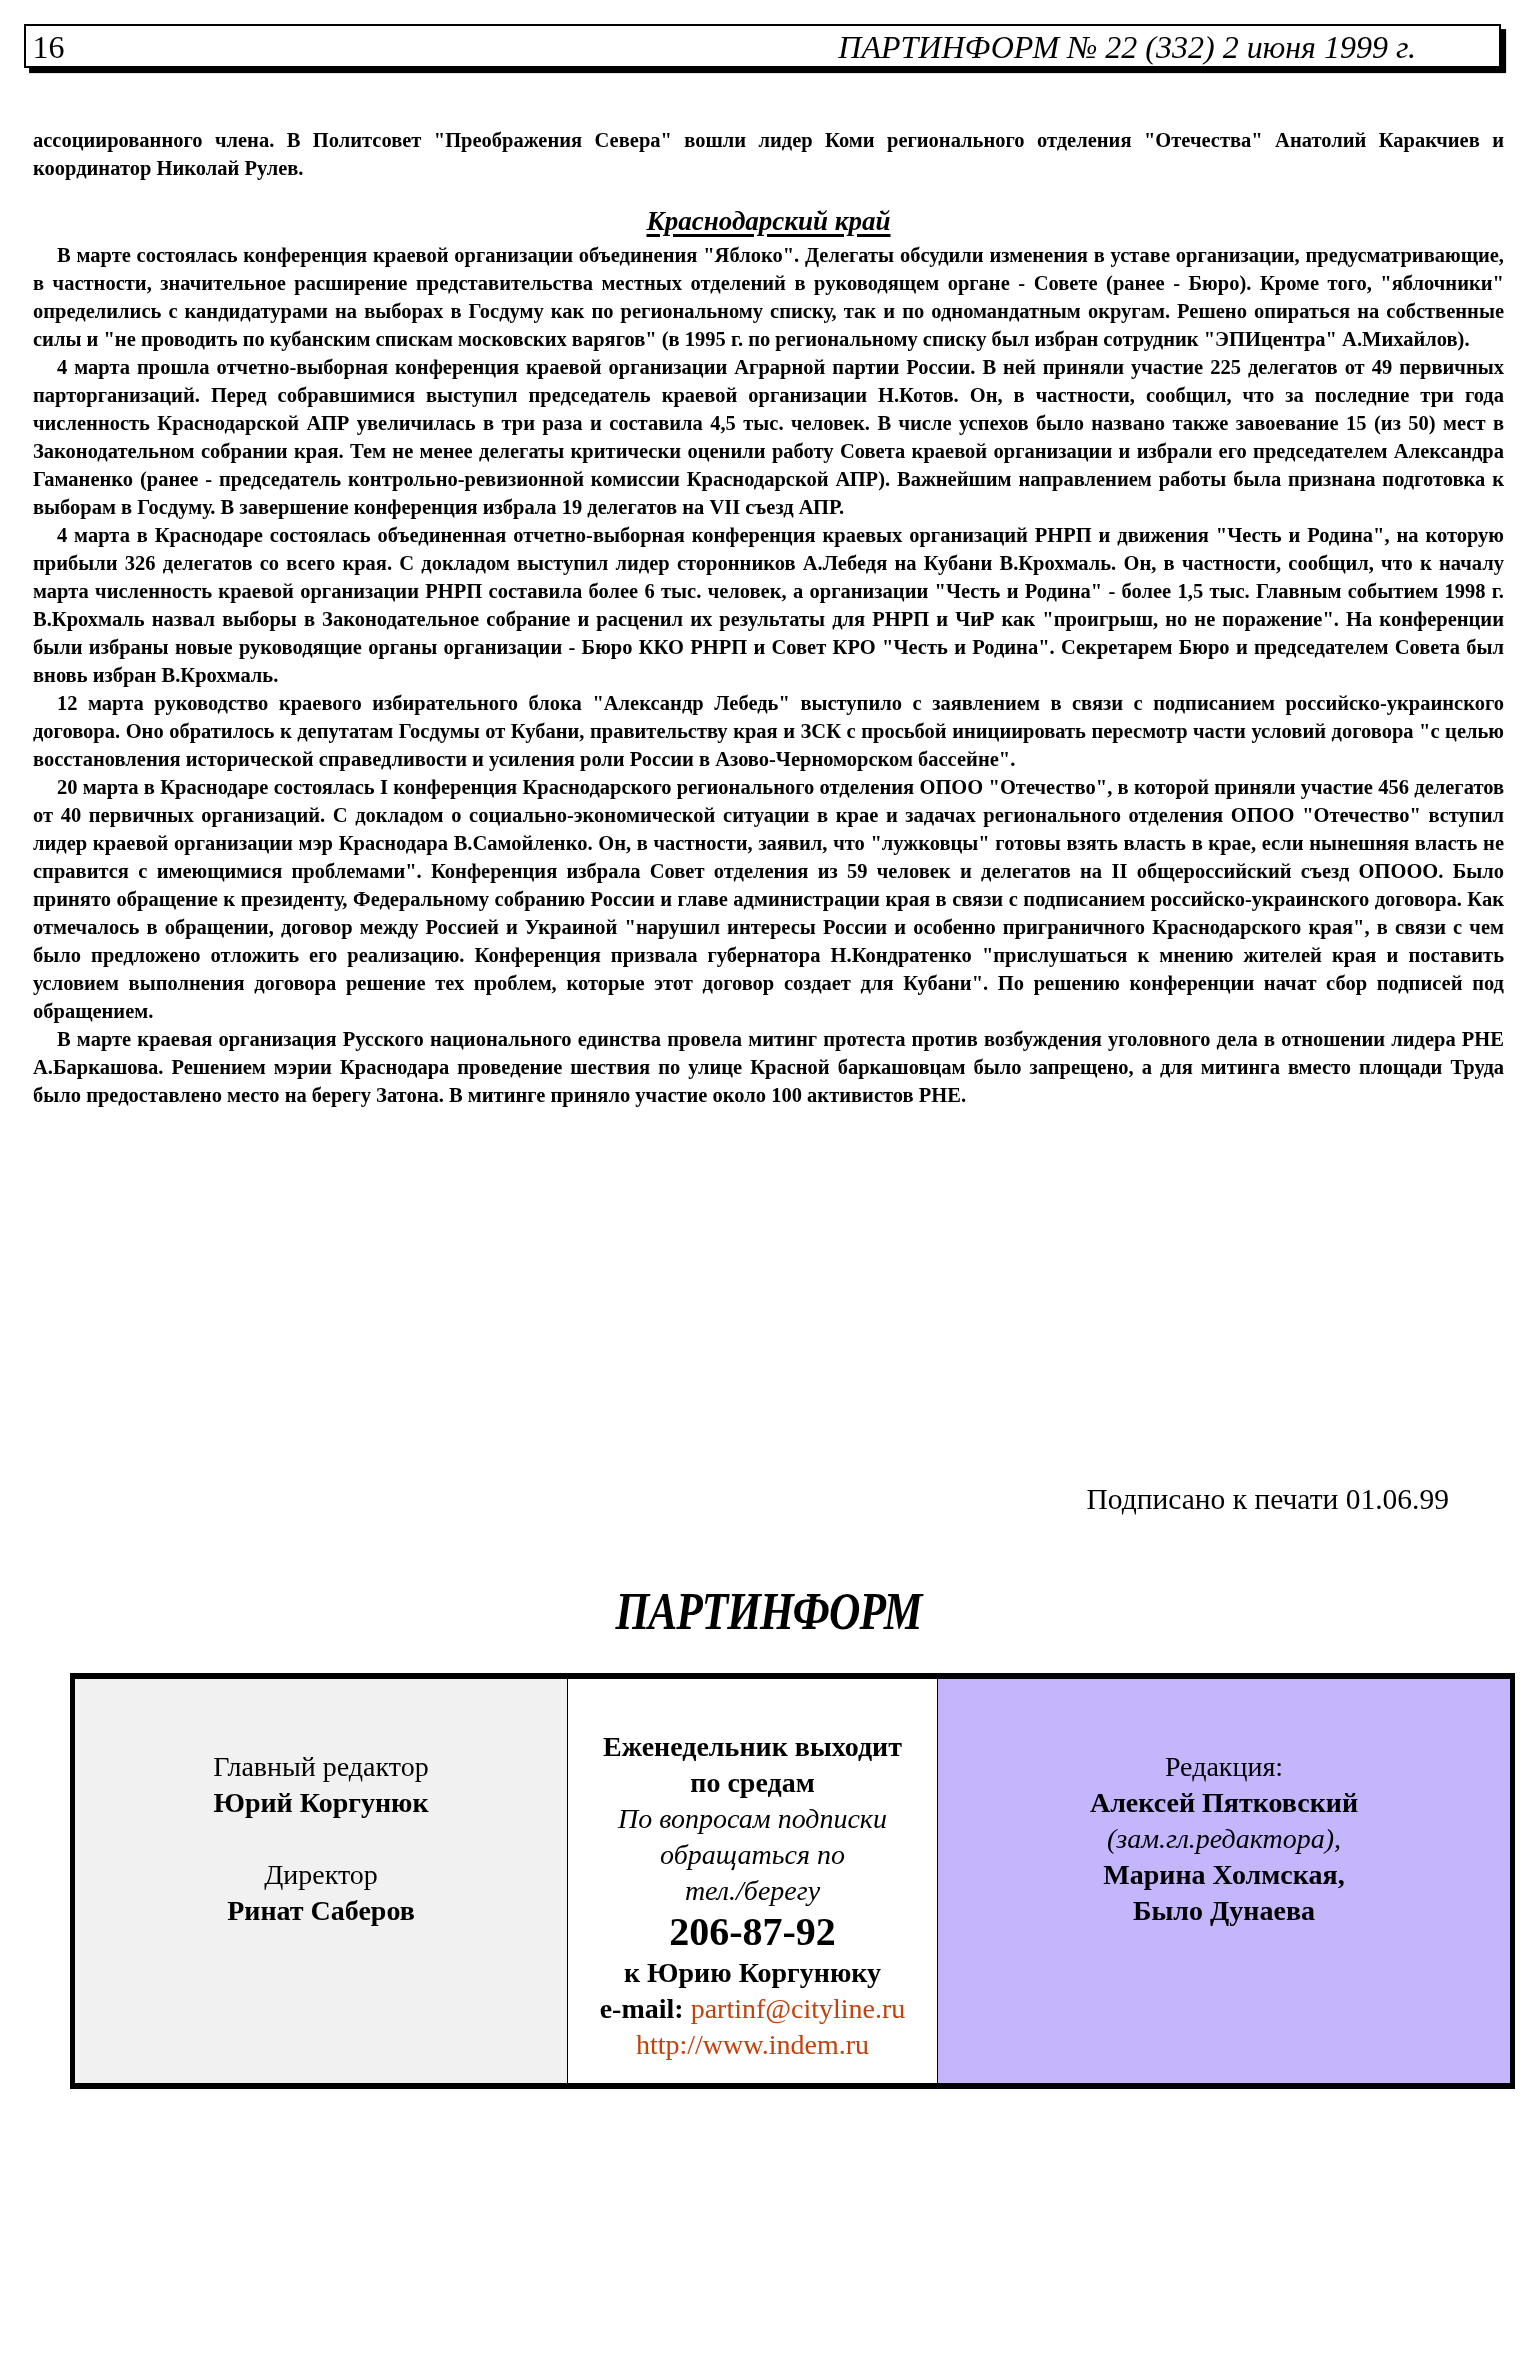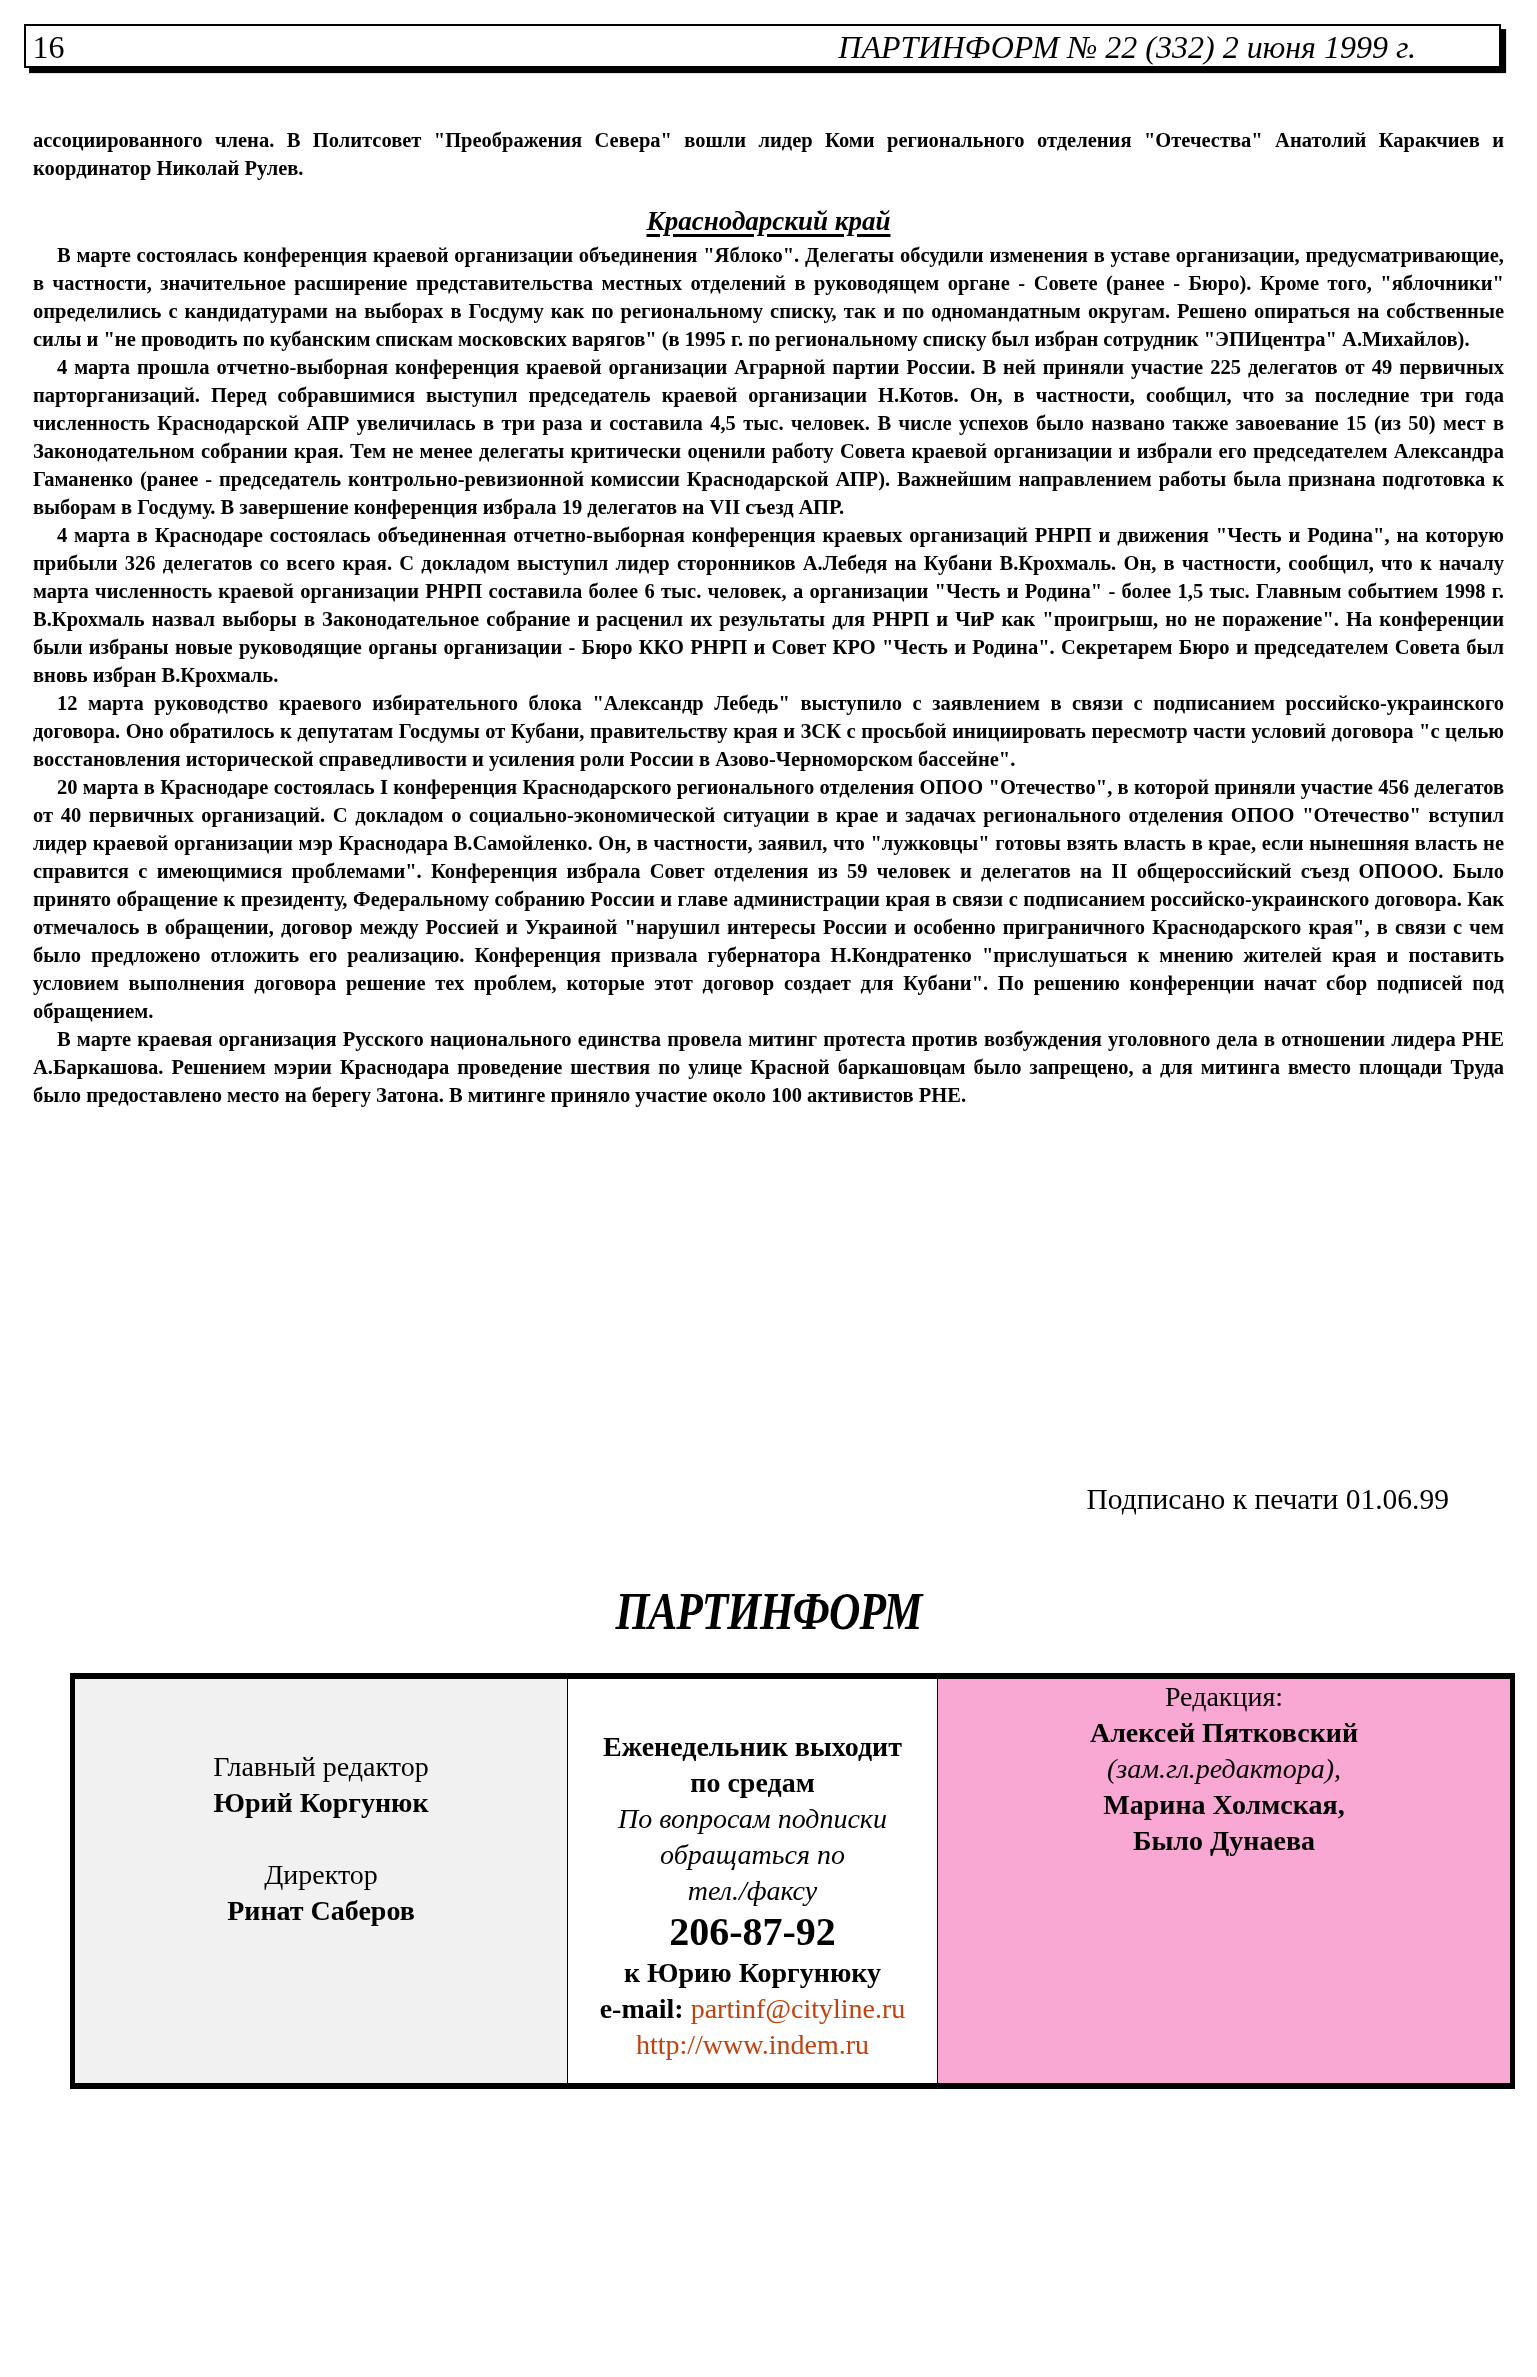--- a/index.html
+++ b/index.html
@@ -43,21 +43,21 @@
     border: 5.1px solid #000; border-top-width: 6.4px; border-bottom-width: 6.4px;
     display: flex;
     margin-left: 10px;
   }
   .col {
     height: 100%; display: flex; flex-direction: column; align-items: center; text-align: center;
     box-sizing: border-box;
   }
   .col-left { width: 493px; background: #f1f1f1; border-right: 1.9px solid #000; padding-top: 70px; }
   .col-mid { width: 370px; background: #ffffff; border-right: 1.9px solid #000; padding-top: 50px; }
-  .col-right { flex: 1; background: #f9a8d4; }
+  .col-right { flex: 1; background: #c4b5fd; padding-top: 70px; }
   .role { font-size: 28px; line-height: 36px; }
   .name { font-size: 28px; line-height: 36px; font-weight: bold; }
   .gap { height: 36px; }
   .bold-line { font-size: 28px; line-height: 36px; font-weight: bold; }
   .ital-line { font-size: 28px; line-height: 36px; font-style: italic; }
   .phone { font-size: 40px; line-height: 46px; font-weight: bold; }
   .link { font-weight: normal; color: #c2410c; }
 </style>
 </head>
 <body>
@@ -88,21 +88,21 @@
     <div class="name">Юрий Коргунюк</div>
     <div class="gap"></div>
     <div class="role">Директор</div>
     <div class="name">Ринат Саберов</div>
   </div>
   <div class="col col-mid">
     <div class="bold-line">Еженедельник выходит</div>
     <div class="bold-line">по средам</div>
     <div class="ital-line">По вопросам подписки</div>
     <div class="ital-line">обращаться по</div>
-    <div class="ital-line">тел./факсу</div>
+    <div class="ital-line">тел./берегу</div>
     <div class="phone">206-87-92</div>
     <div class="bold-line">к Юрию Коргунюку</div>
     <div class="bold-line">
       <span>e-mail:</span>
       <a class="link">partinf@cityline.ru</a>
     </div>
     <div class="role">
       <a class="link">http://www.indem.ru</a>
     </div>
   </div>

